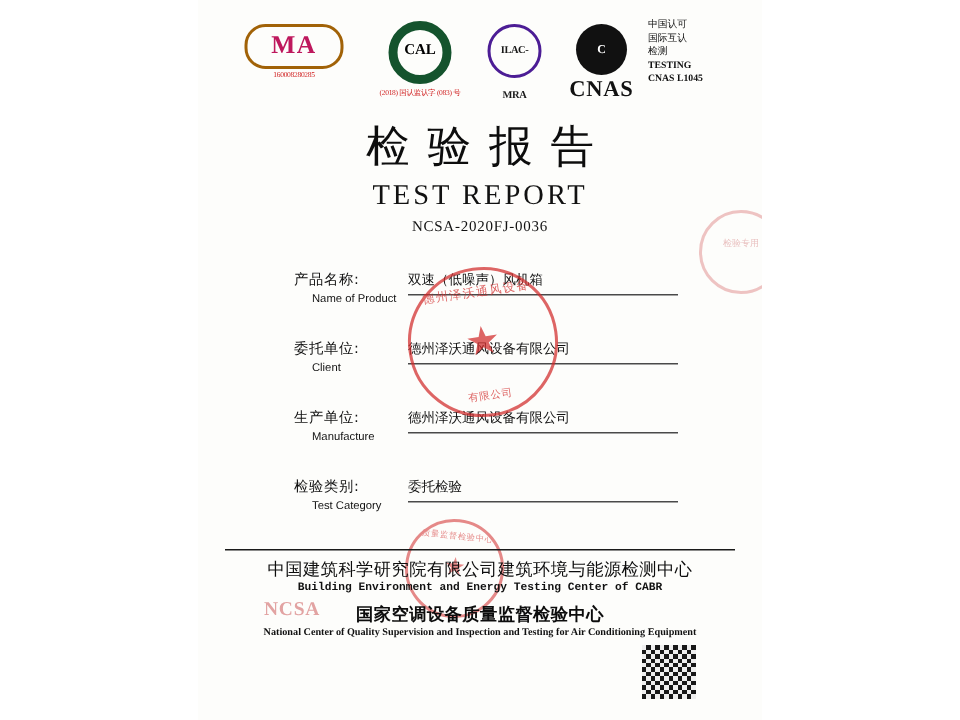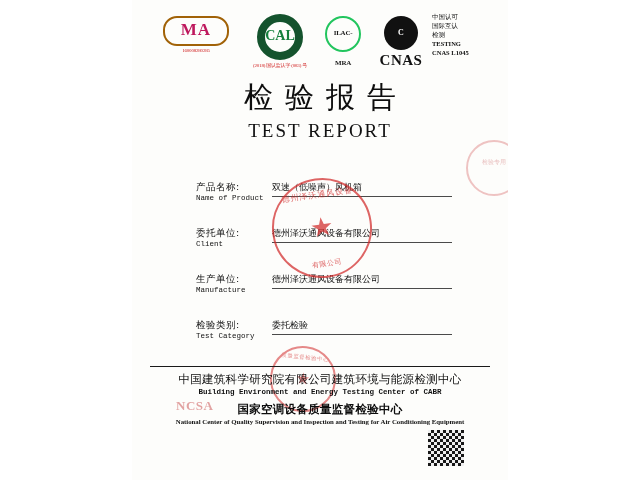--- a/index.html
+++ b/index.html
@@ -61,33 +61,33 @@
     font-size: 17px;
     line-height: 24px;
     letter-spacing: 1px;
   }
   .cal-mark {
     display: block;
     margin: 0 auto;
     width: 30px;
     height: 30px;
     border-radius: 50%;
-    border: 8px solid #14532d;
-    color: #15803d;
-    font-weight: bold;
-    font-size: 14px;
+    border: 6px solid #14532d;
+    color: #000000;
+    font-weight: bold;
+    font-size: 10px;
     line-height: 28px;
   }
   .ilac-mark {
     display: block;
     margin: 0 auto;
     width: 32px;
     height: 32px;
     border-radius: 50%;
-    border: 2px solid #22c55e;
+    border: 2px solid #4c1d95;
     color: #1a1a1a;
     font-size: 7px;
     font-weight: bold;
     line-height: 30px;
     letter-spacing: -0.3px;
   }
   .cnas-mark {
     display: block;
     margin: 0 auto;
     width: 34px;
@@ -179,24 +179,25 @@
   .field-label .cn {
     display: block;
     font-family: "DejaVu Sans", sans-serif;
     font-size: 9.5px;
     letter-spacing: 0.5px;
     color: #111;
     line-height: 13px;
   }
   .field-label .en {
     display: block;
-    font-family: Liberation Mono, monospace;
+    font-family: Liberation Sans, sans-serif;
     font-size: 7.5px;
     color: #111;
     line-height: 11px;
+    margin-left: 12px;
   }
   .field-value {
     position: absolute;
     left: 76px;
     top: 0;
     width: 180px;
     text-align: left;
     font-family: "DejaVu Sans", sans-serif;
     font-size: 9px;
     color: #111;
@@ -402,20 +403,21 @@
         <div>中国认可</div>
         <div>国际互认</div>
         <div>检测</div>
         <div class="bold">TESTING</div>
         <div class="bold">CNAS L1045</div>
       </div>
     </div>
 
     <div class="title-cn">检验报告</div>
     <div class="title-en">TEST REPORT</div>
+    <div class="report-no">NCSA-2020FJ-0036</div>
 
     <div class="fields">
 
       <div class="field-row">
         <div class="field-label">
           <span class="cn">产品名称:</span>
           <span class="en">Name of Product</span>
         </div>
         <div class="field-value">双速（低噪声）风机箱</div>
         <div class="field-line"></div>

